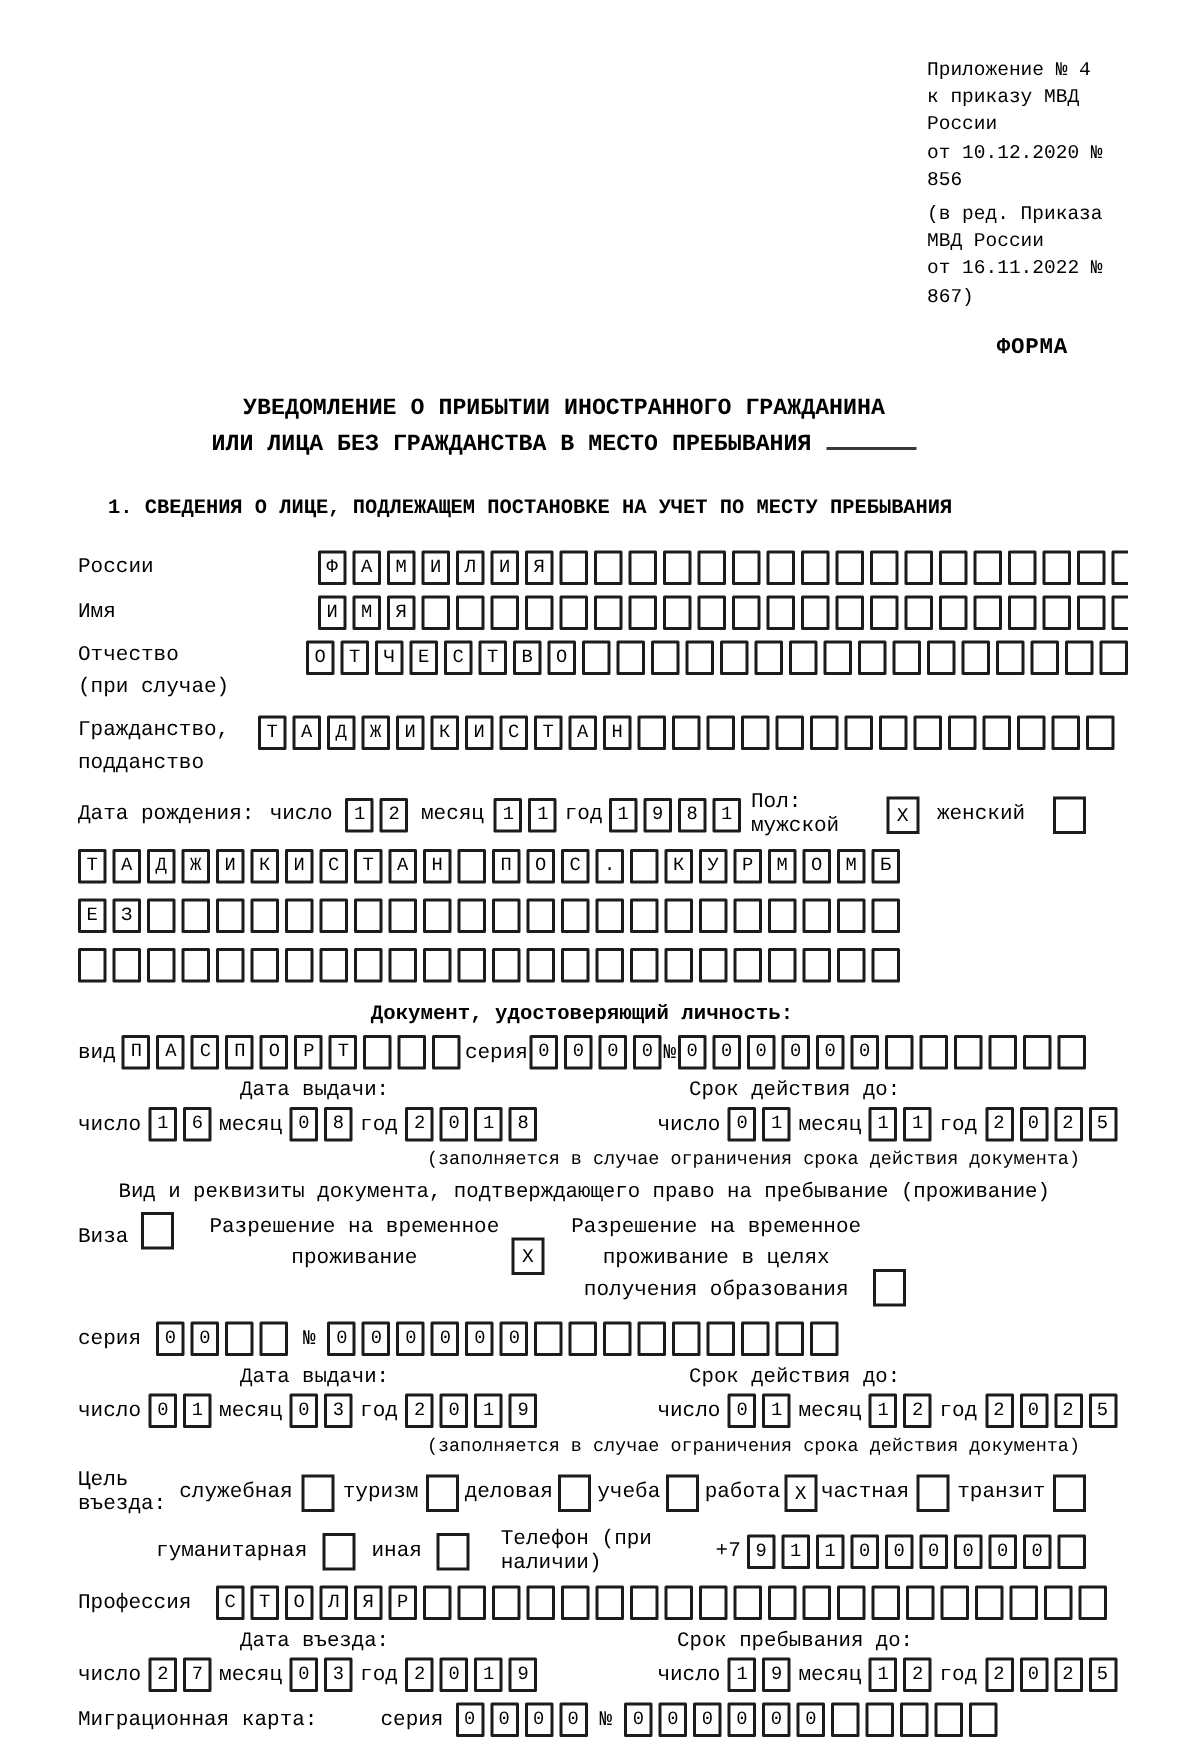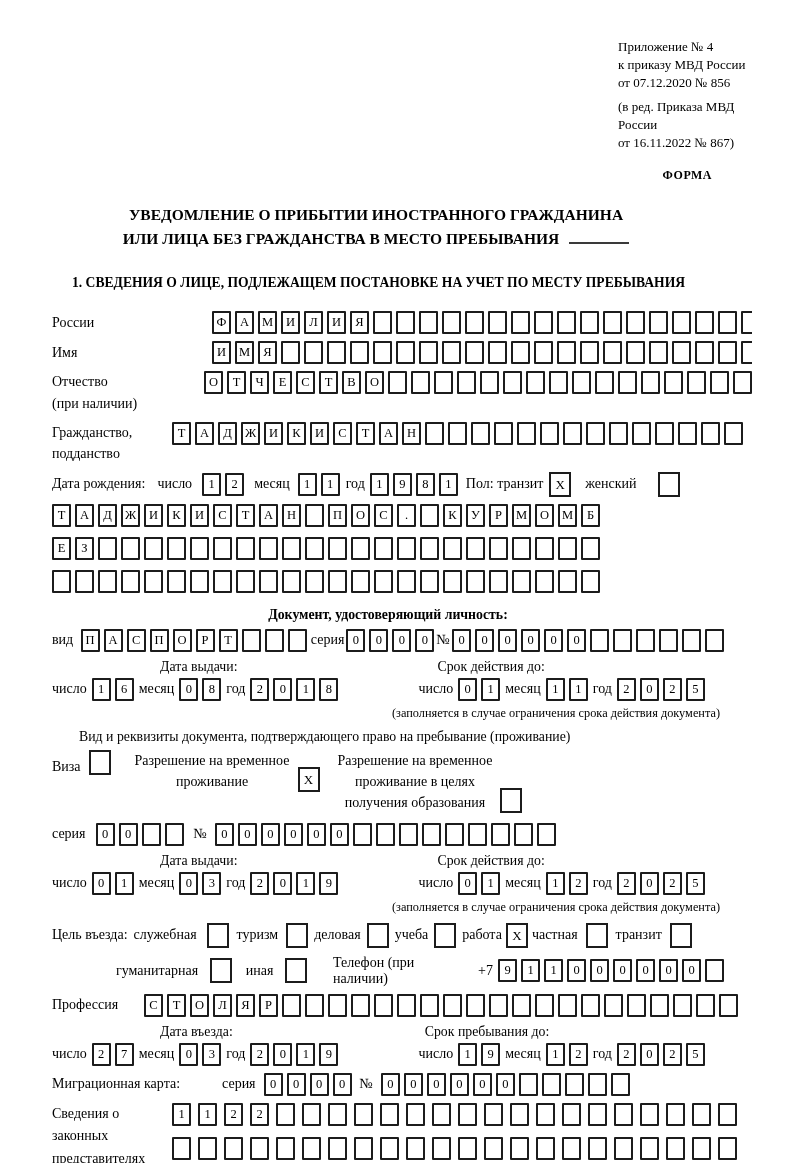--- a/index.html
+++ b/index.html
@@ -1,20 +1,20 @@
 <!DOCTYPE html>
 <html><head>
 <meta charset="utf-8">
 <style>
   html,body{margin:0;padding:0;background:#fff;}
   .page{position:relative;width:752px;height:1163px;background:#fff;color:#000;
-        font-family:Liberation Serif, serif;font-size:14px;overflow:hidden;}
+        font-family:Liberation Mono, monospace;font-size:14px;overflow:hidden;}
   .annex{margin:38px 0 0 618px;font-size:13px;line-height:1.4;}
   .annex .gap{margin-top:5px;}
-  .forma{margin-top:16px;padding-right:40px;text-align:right;font-weight:bold;font-size:12px;letter-spacing:.5px;}
+  .forma{margin-top:16px;padding-right:40px;text-align:right;font-weight:bold;font-size:15px;letter-spacing:.5px;}
   .title{margin-top:20px;text-align:center;font-weight:bold;font-size:15.5px;line-height:1.55;}
   .tline{display:inline-block;width:60px;border-bottom:2px solid #3a3a3a;margin-left:10px;vertical-align:baseline;}
   .sec-heading{margin-top:24px;padding-left:72px;font-weight:bold;font-size:13.6px;}
   .content{padding:20px 28px 0 52px;}
   .row{display:flex;align-items:center;margin-bottom:7px;}
   .row-top{align-items:flex-start;}
   .lbl{flex:none;}
   .lbl2{line-height:1.55;}
   .cells{display:flex;gap:4px;flex:none;}
   .cells.wide{gap:7px;}
@@ -39,21 +39,21 @@
   .rep-cells .cells{margin-bottom:11px;}
 </style>
 </head>
 <body>
 
 <div class="page">
 
   <div class="annex">
     <div>Приложение № 4</div>
     <div>к приказу МВД России</div>
-    <div>от 07.12.2020 № 856</div>
+    <div>от 10.12.2020 № 856</div>
     <div class="gap">(в ред. Приказа МВД России</div>
     <div>от 16.11.2022 № 867)</div>
   </div>
 
   <div class="forma">ФОРМА</div>
 
   <div class="title">
     <div>УВЕДОМЛЕНИЕ О ПРИБЫТИИ ИНОСТРАННОГО ГРАЖДАНИНА</div>
     <div>
       <span>ИЛИ ЛИЦА БЕЗ ГРАЖДАНСТВА В МЕСТО ПРЕБЫВАНИЯ</span><span class="tline"></span>
@@ -120,21 +120,21 @@
           <span class="cell"></span>
           <span class="cell"></span>
           <span class="cell"></span>
           <span class="cell"></span>
         </div>
     </div>
 
     <div class="row row-top">
       <div class="lbl lbl2" style="width:152px;">
         <div>Отчество</div>
-        <div>(при наличии)</div>
+        <div>(при случае)</div>
       </div>
       <div class="cells">
           <span class="cell">О</span>
           <span class="cell">Т</span>
           <span class="cell">Ч</span>
           <span class="cell">Е</span>
           <span class="cell">С</span>
           <span class="cell">Т</span>
           <span class="cell">В</span>
           <span class="cell">О</span>
@@ -210,21 +210,21 @@
       <span class="sp" style="width:6px;"></span>
       <span>год</span>
       <span class="sp" style="width:5px;"></span>
       <span class="cells">
           <span class="cell">1</span>
           <span class="cell">9</span>
           <span class="cell">8</span>
           <span class="cell">1</span>
         </span>
       <span class="sp" style="width:8px;"></span>
-      <span>Пол: транзит</span>
+      <span>Пол: мужской</span>
       <span class="sp" style="width:6px;"></span>
       <span class="cbox">X</span>
       <span class="sp" style="width:14px;"></span>
       <span>женский</span>
       <span class="sp" style="width:22px;"></span>
       <span class="cbox"></span>
     </div>
 
     <div class="pob">
       <div class="pob-cells">

